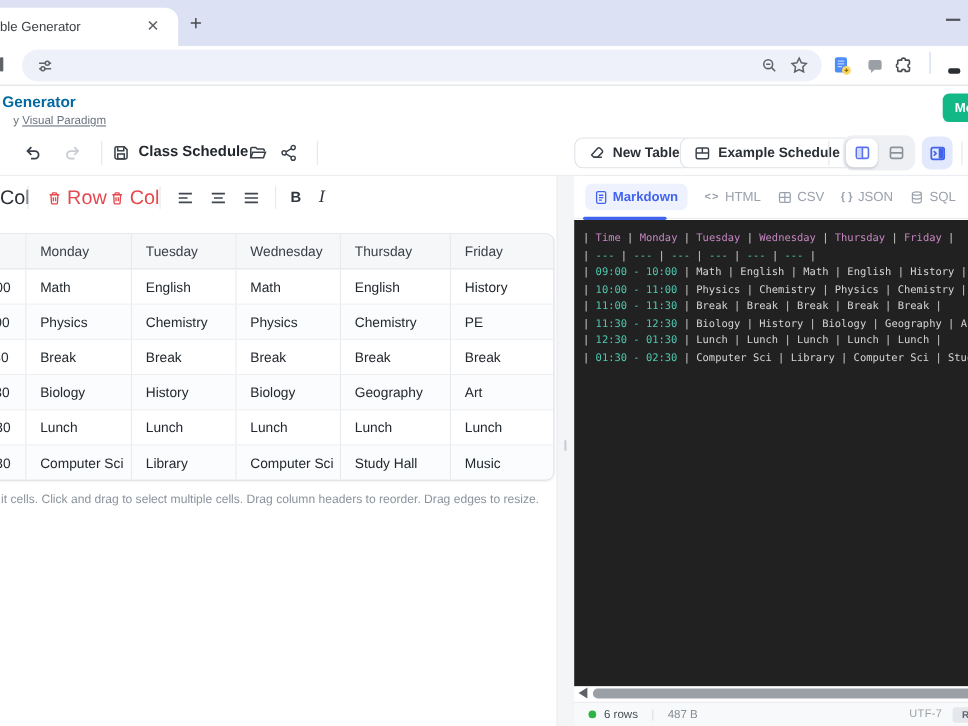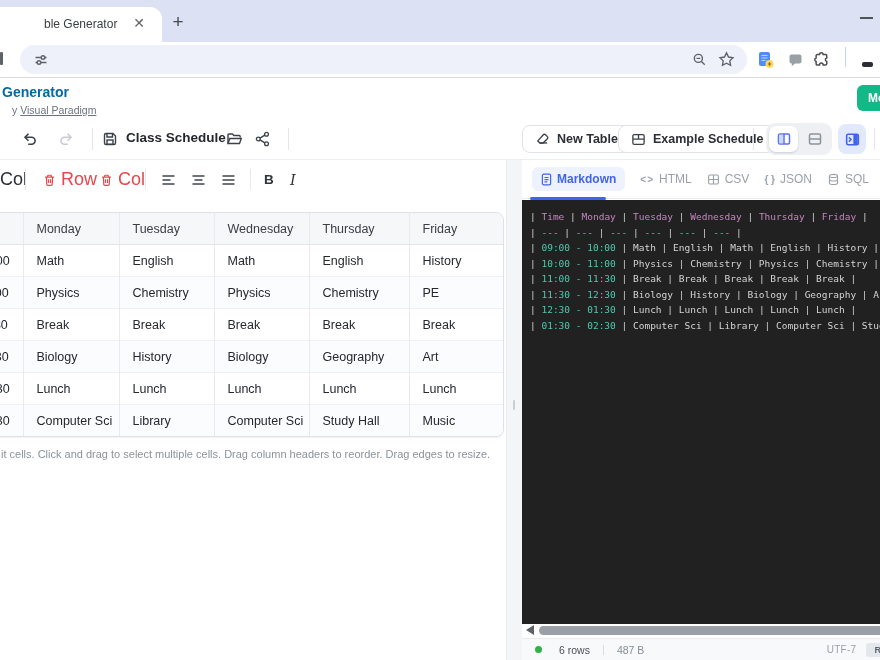--- a/index.html
+++ b/index.html
@@ -3,21 +3,21 @@
 <meta charset="utf-8">
 <style>
   html,body{margin:0;padding:0;background:#fff;}
   #root{position:relative;width:880px;height:660px;overflow:hidden;background:#fff;
         font-family:"Liberation Sans",sans-serif;-webkit-font-smoothing:antialiased;}
   svg{display:block;}
 
   
   .tabstrip{position:absolute;left:0;top:0;width:880px;height:42px;background:#dce2f3;}
   .tab{position:absolute;left:-36px;top:7px;width:198px;height:35px;background:#fff;border-radius:12px 12px 0 0;}
-  .tab-title{position:absolute;left:36px;top:10px;font-size:12px;color:#3c4043;white-space:nowrap;margin-left:44px;}
+  .tab-title{position:absolute;left:36px;top:10px;font-size:12px;color:#3c4043;white-space:nowrap;}
   .tab-close{position:absolute;left:166px;top:8px;width:18px;height:18px;line-height:17px;text-align:center;
              font-size:14px;color:#5f6368;border-radius:50%;cursor:default;}
   .newtab{position:absolute;left:166px;top:10px;width:24px;height:24px;text-align:center;line-height:23px;
           font-size:19px;color:#474b4f;}
   .win-min{position:absolute;left:860px;top:17px;width:13px;height:0;border-top:2px solid #50555a;}
 
   .addrrow{position:absolute;left:0;top:42px;width:880px;height:35px;background:#fff;border-bottom:1px solid #dadce0;}
   .reload-frag{position:absolute;left:0;top:10px;width:2.5px;height:13px;background:#5f6368;border-radius:1px;}
   .omnibox{position:absolute;left:20px;top:3px;width:727px;height:29px;border-radius:15px;background:#eef1fa;}
   .tune{position:absolute;left:14px;top:8px;color:#5f6368;}
@@ -94,21 +94,21 @@
 
   .hscroll{position:absolute;left:522px;top:624px;width:358px;height:14px;background:#fff;}
   .hs-arrow{position:absolute;left:4px;top:1px;width:0;height:0;border-top:5px solid transparent;
             border-bottom:5px solid transparent;border-right:8px solid #5e6166;}
   .hs-thumb{position:absolute;left:17px;top:2px;width:341px;height:9px;background:#9aa0a6;border-radius:5px 0 0 5px;}
 
   
   .statusbar{position:absolute;left:522px;top:638px;width:358px;height:22px;background:#f8f9fa;border-top:1px solid #e9ecef;
              display:flex;align-items:center;font-size:10.5px;box-sizing:border-box;}
   .sb-dot{width:7px;height:7px;border-radius:50%;background:#2fb344;margin-left:13px;}
-  .sb-rows{color:#495057;margin-left:17px;}
+  .sb-rows{color:#495057;margin-left:7px;}
   .sb-sep{width:1px;height:10px;background:#d9dee3;margin-left:13px;}
   .sb-size{color:#868e96;margin-left:13px;}
   .sb-spacer{flex:1;}
   .sb-enc{color:#9aa0a6;font-size:10px;letter-spacing:.3px;}
   .sb-badge{margin-left:9px;margin-right:-10px;background:#e4e7ec;color:#5f6771;font-size:9px;font-weight:bold;
             border-radius:3px;padding:2px 9px;}
 </style>
 </head>
 <body>
 

